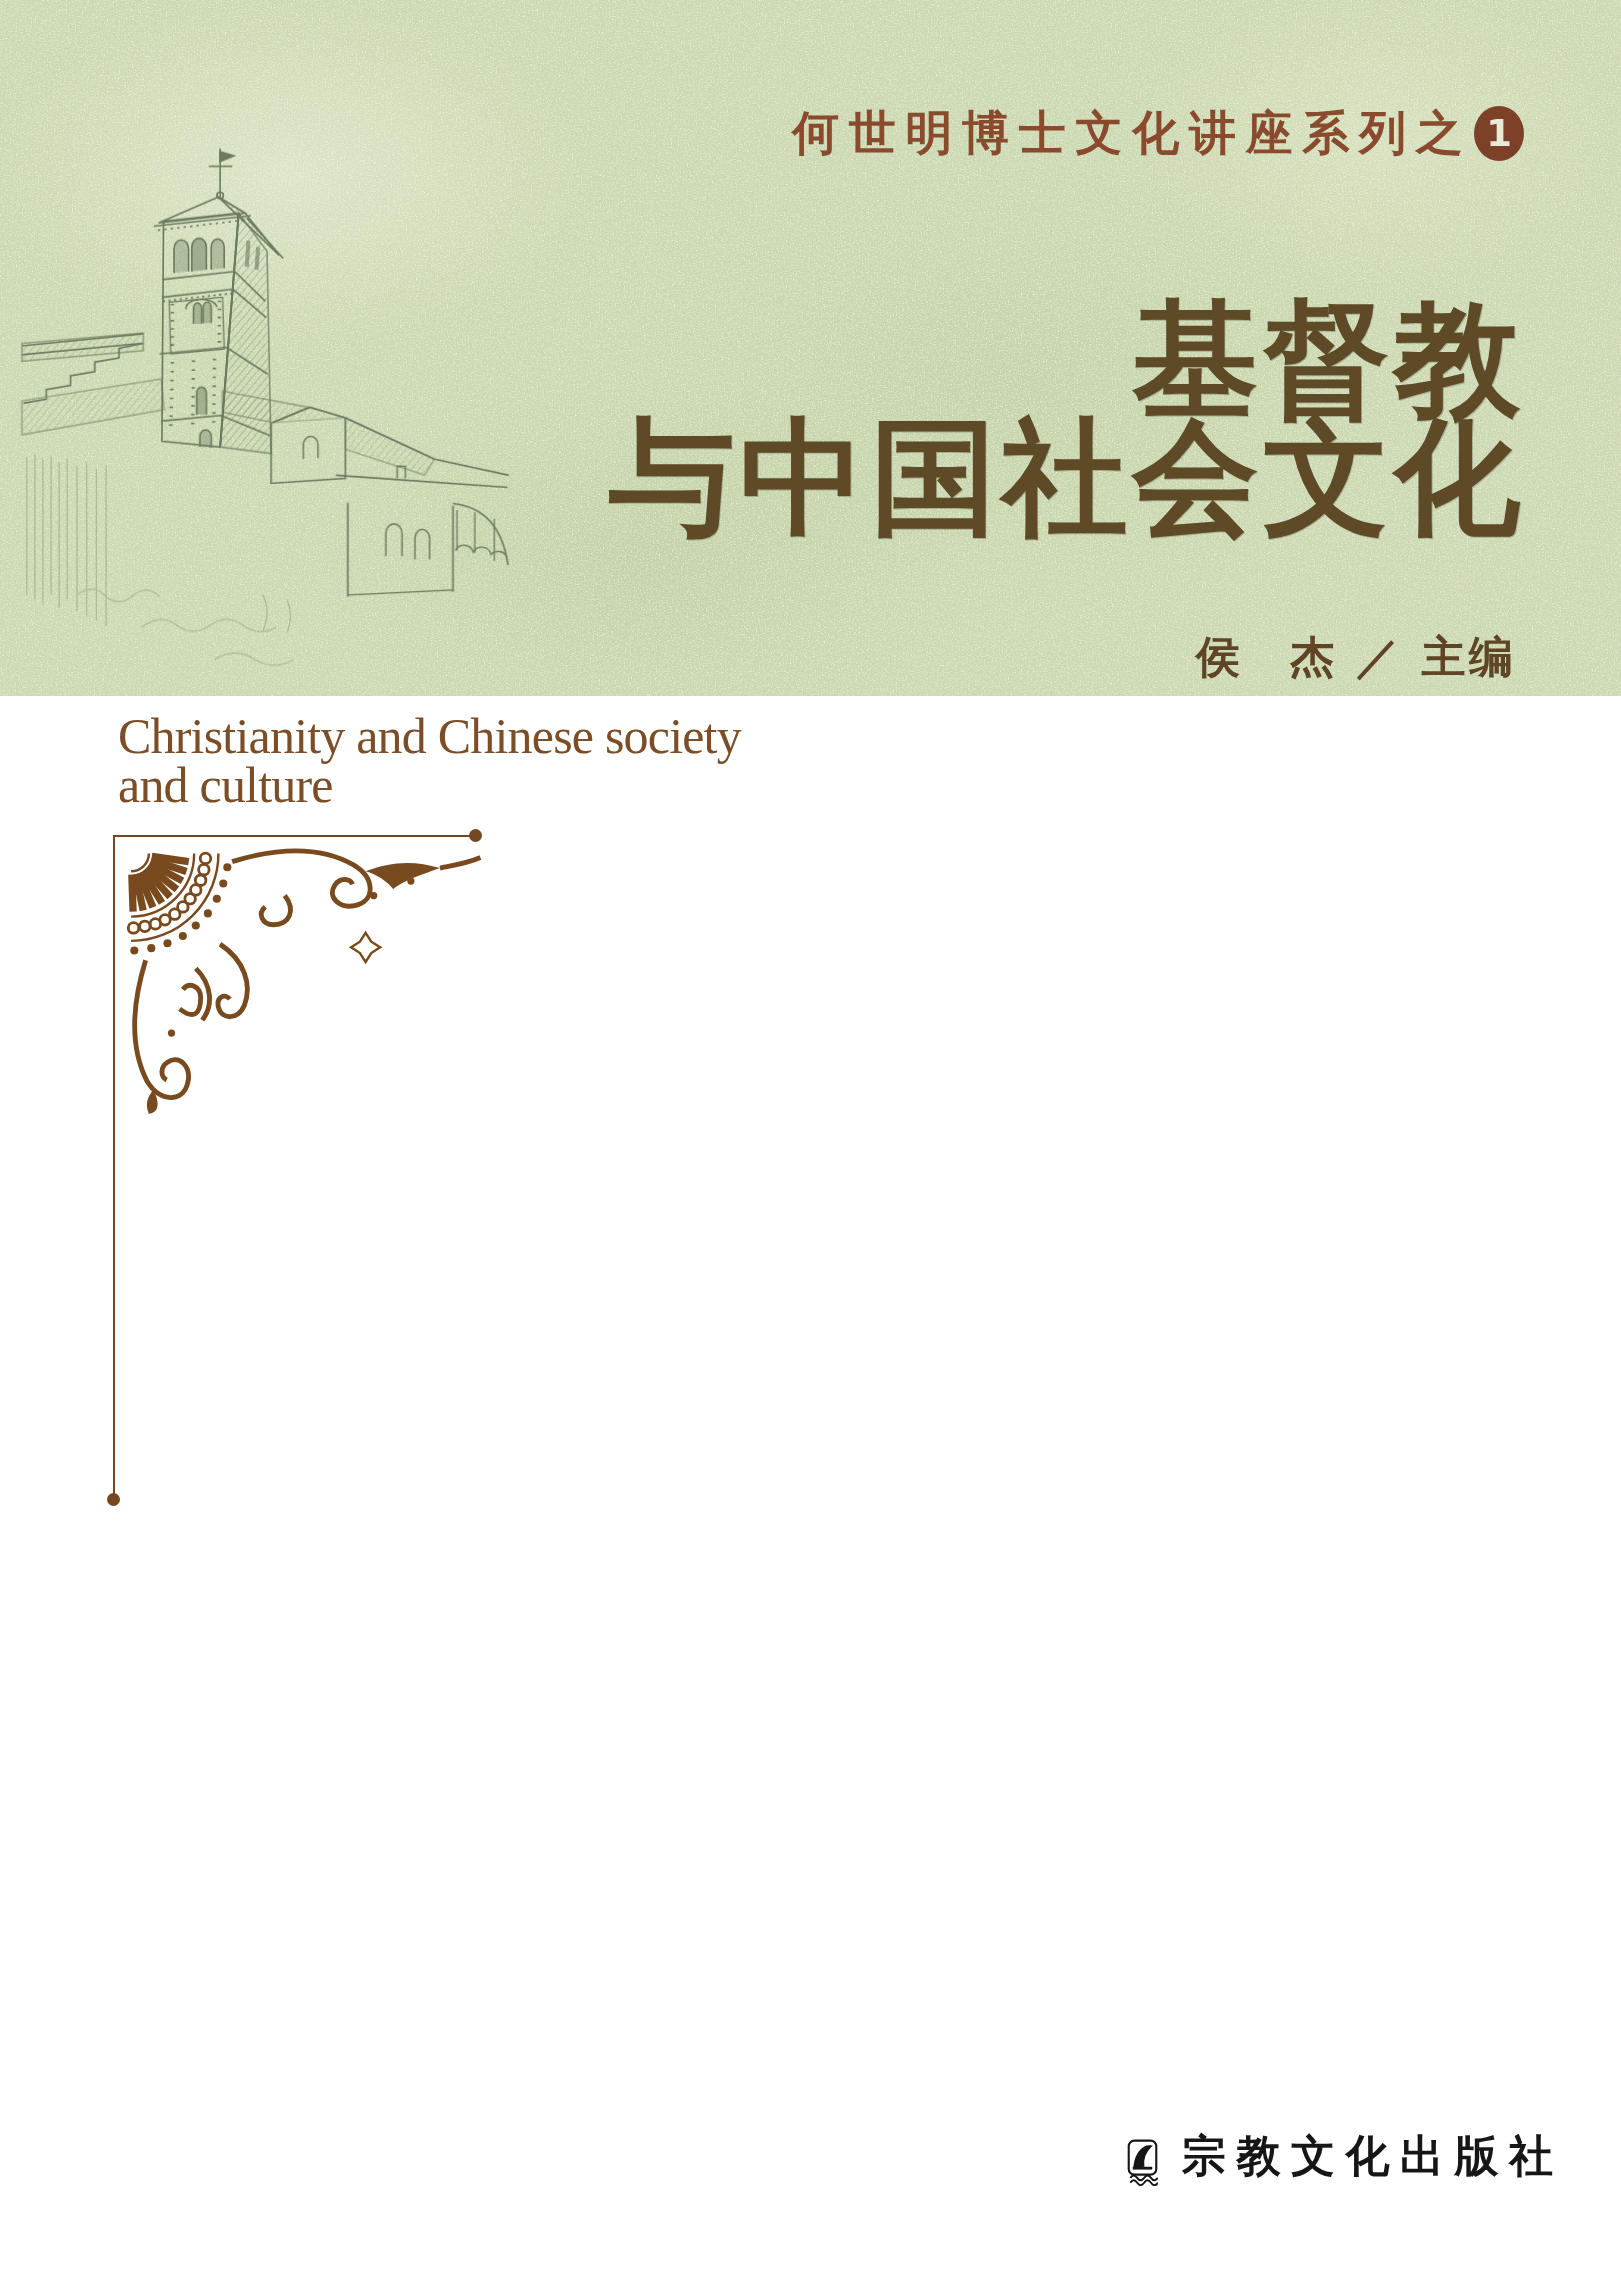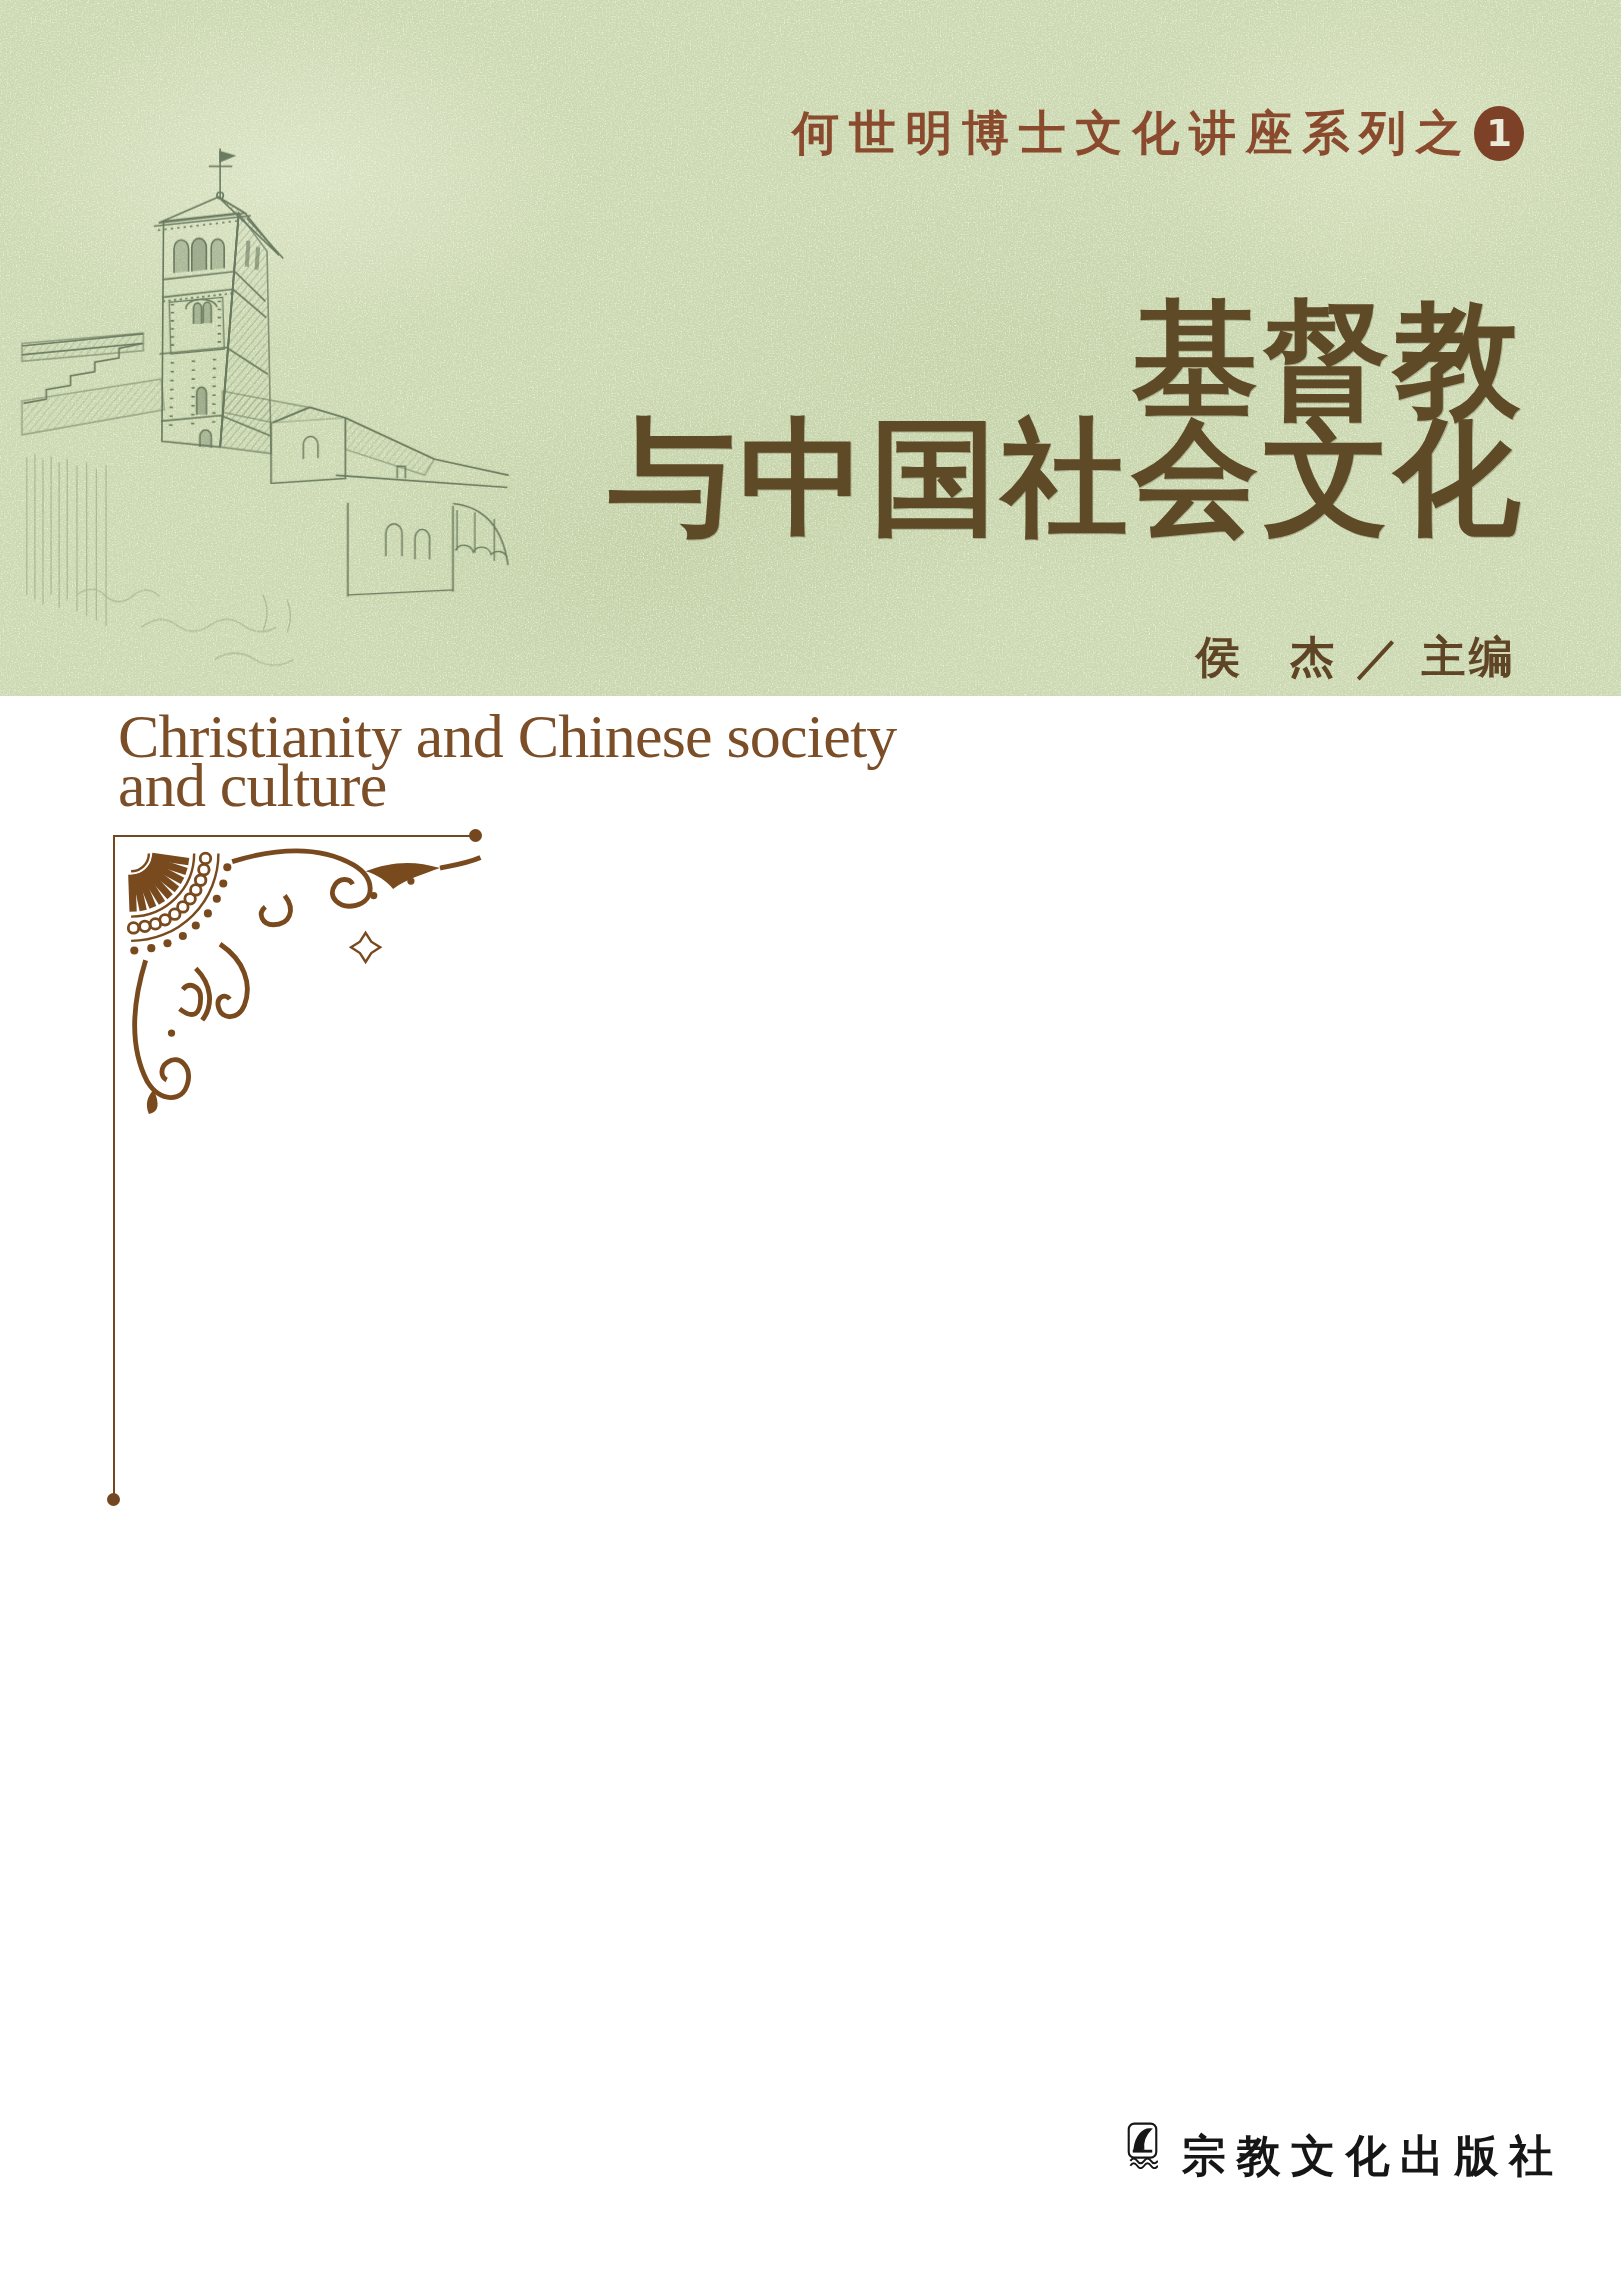--- a/index.html
+++ b/index.html
@@ -24,30 +24,30 @@
   .title1,.title2{position:absolute;right:96px;color:#5e4a27;font-weight:bold;
           font-size:126px;letter-spacing:4.9px;line-height:1;white-space:nowrap;
           text-shadow:0.8px 0.8px 0 rgba(60,45,20,.25);}
   .title1{top:296px;}
   .title2{top:414px;}
   .author{position:absolute;right:105px;top:628px;color:#5f4426;font-weight:bold;
           font-size:44px;letter-spacing:3.2px;white-space:nowrap;margin-left:20px;}
   
   .subtitle{position:absolute;left:118px;top:712px;color:#7b4e27;
           font-family:"Liberation Serif","DejaVu Serif",serif;
-          font-size:62px;line-height:49px;letter-spacing:-0.8px;}
+          font-size:50px;line-height:49px;letter-spacing:-0.8px;}
   
   .hline{position:absolute;left:114px;top:835px;width:356px;height:2.4px;background:#744720;}
   .vline{position:absolute;left:113px;top:835px;width:2.4px;height:663px;background:#744720;}
   .dot{position:absolute;width:13px;height:13px;border-radius:50%;background:#744720;}
   .dot.right{left:469px;top:829px;}
   .dot.bottom{left:107px;top:1493px;}
   .flourish{position:absolute;left:123px;top:847px;}
   
-  .publisher{position:absolute;left:1127px;top:2122px;display:flex;align-items:flex-start;}
+  .publisher{position:absolute;left:1127px;top:2122px;display:flex;align-items:flex-end;}
   .publisher .pname{margin-left:24px;margin-top:4.9px;color:#161616;font-size:44px;
           letter-spacing:10.5px;white-space:nowrap;font-weight:bold;
           font-family:"DejaVu Serif","Liberation Serif",serif;}
   .church{position:absolute;left:20px;top:142px;}
 </style>
 </head>
 <body>
 
 <div class="page">
 

